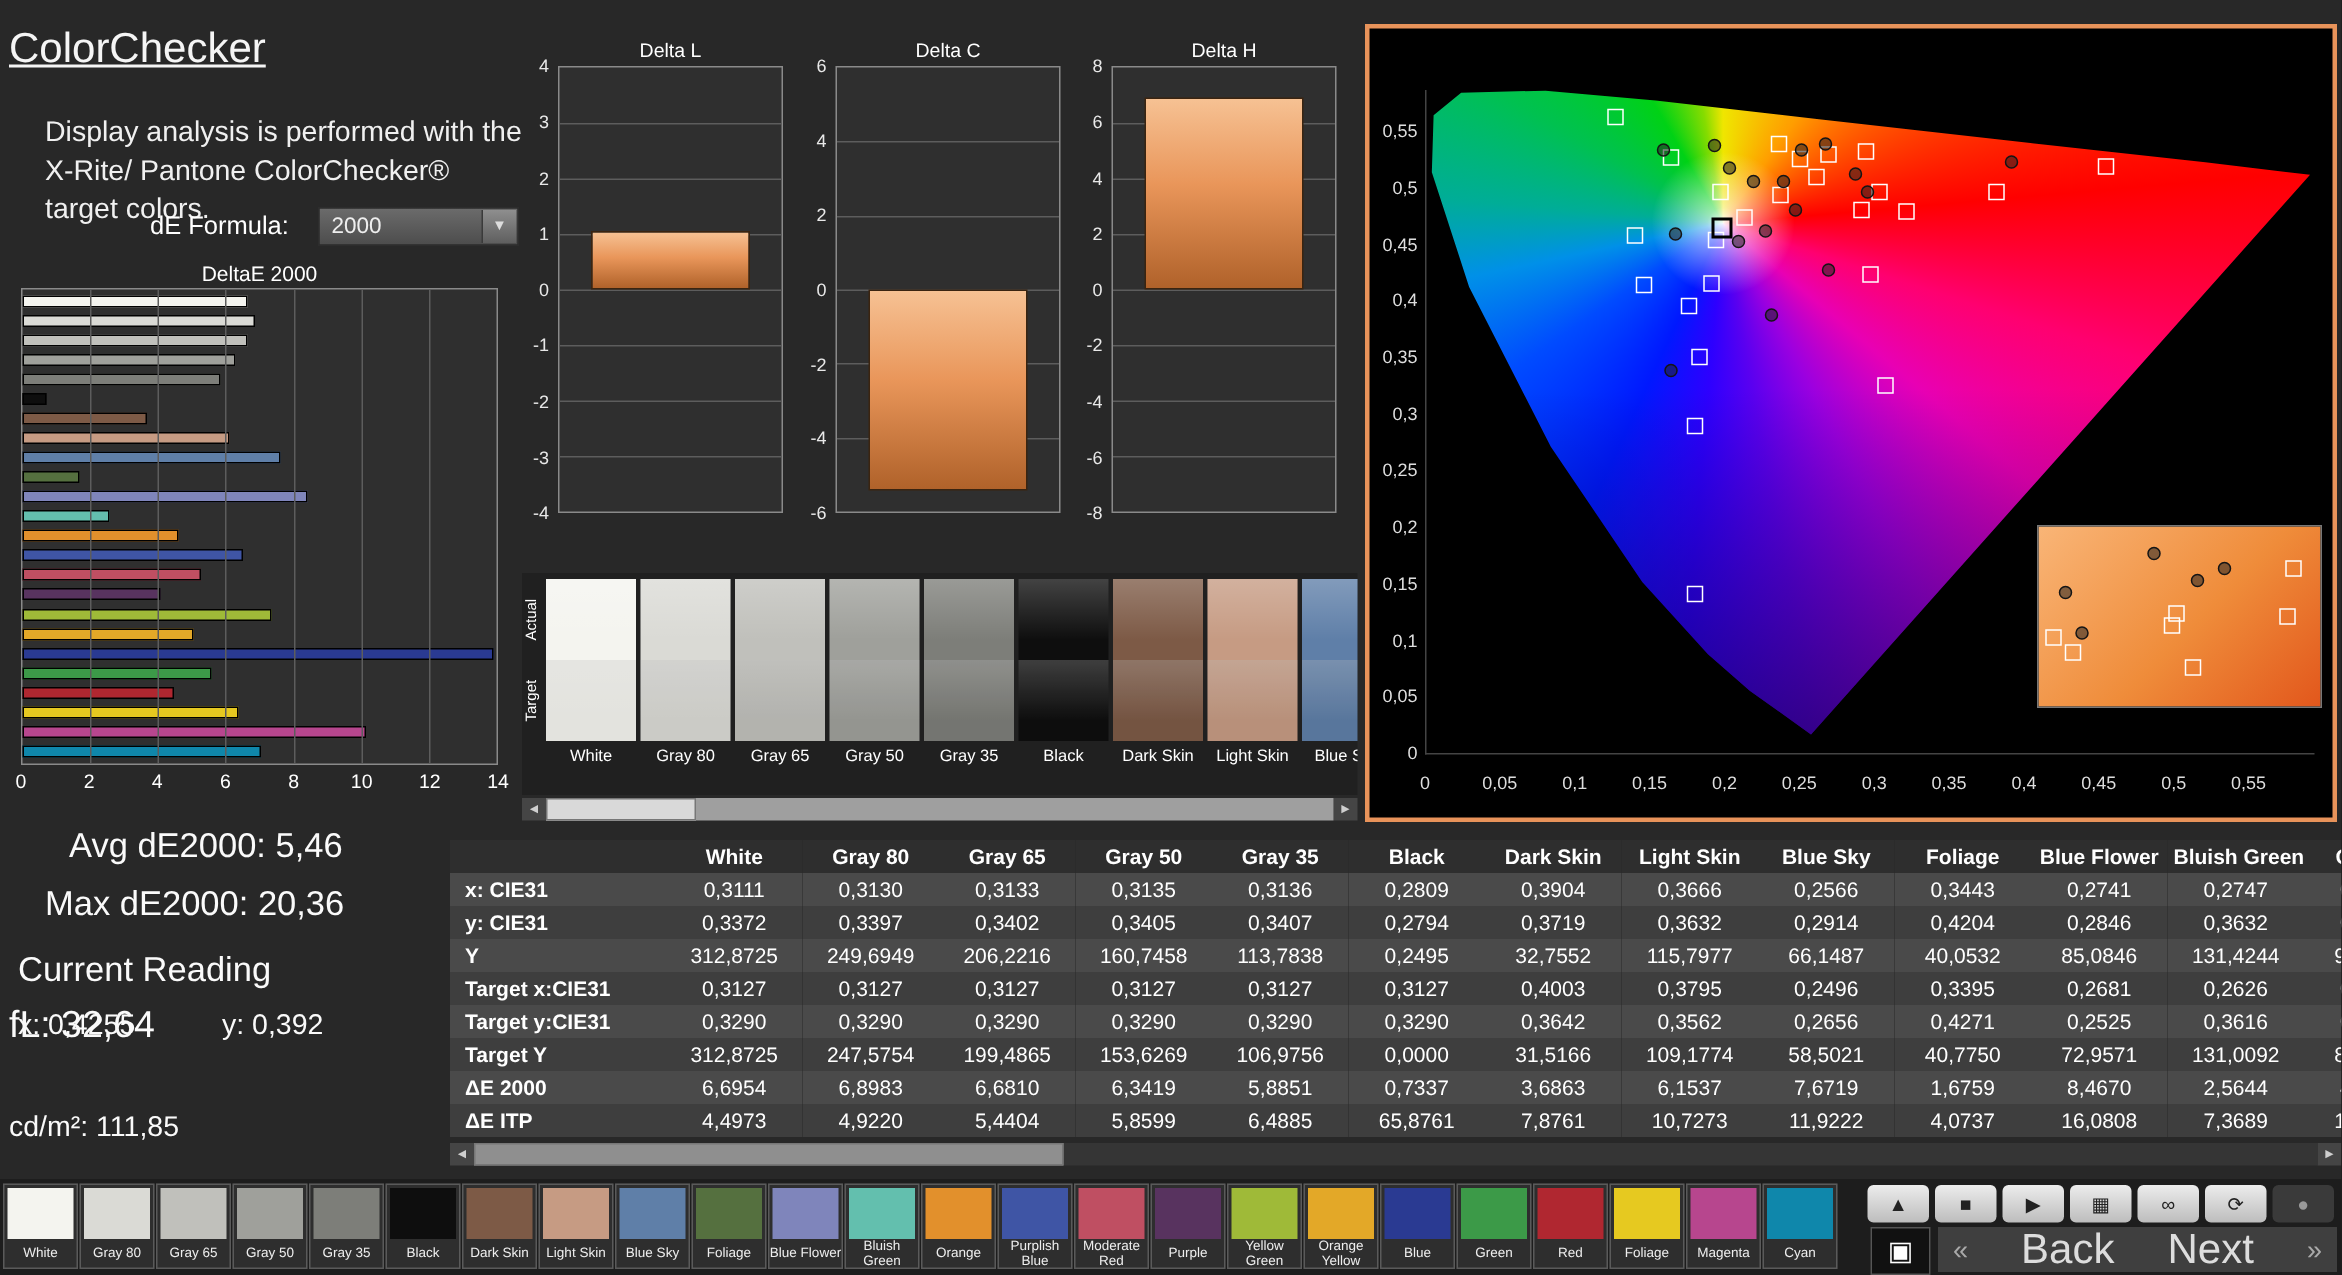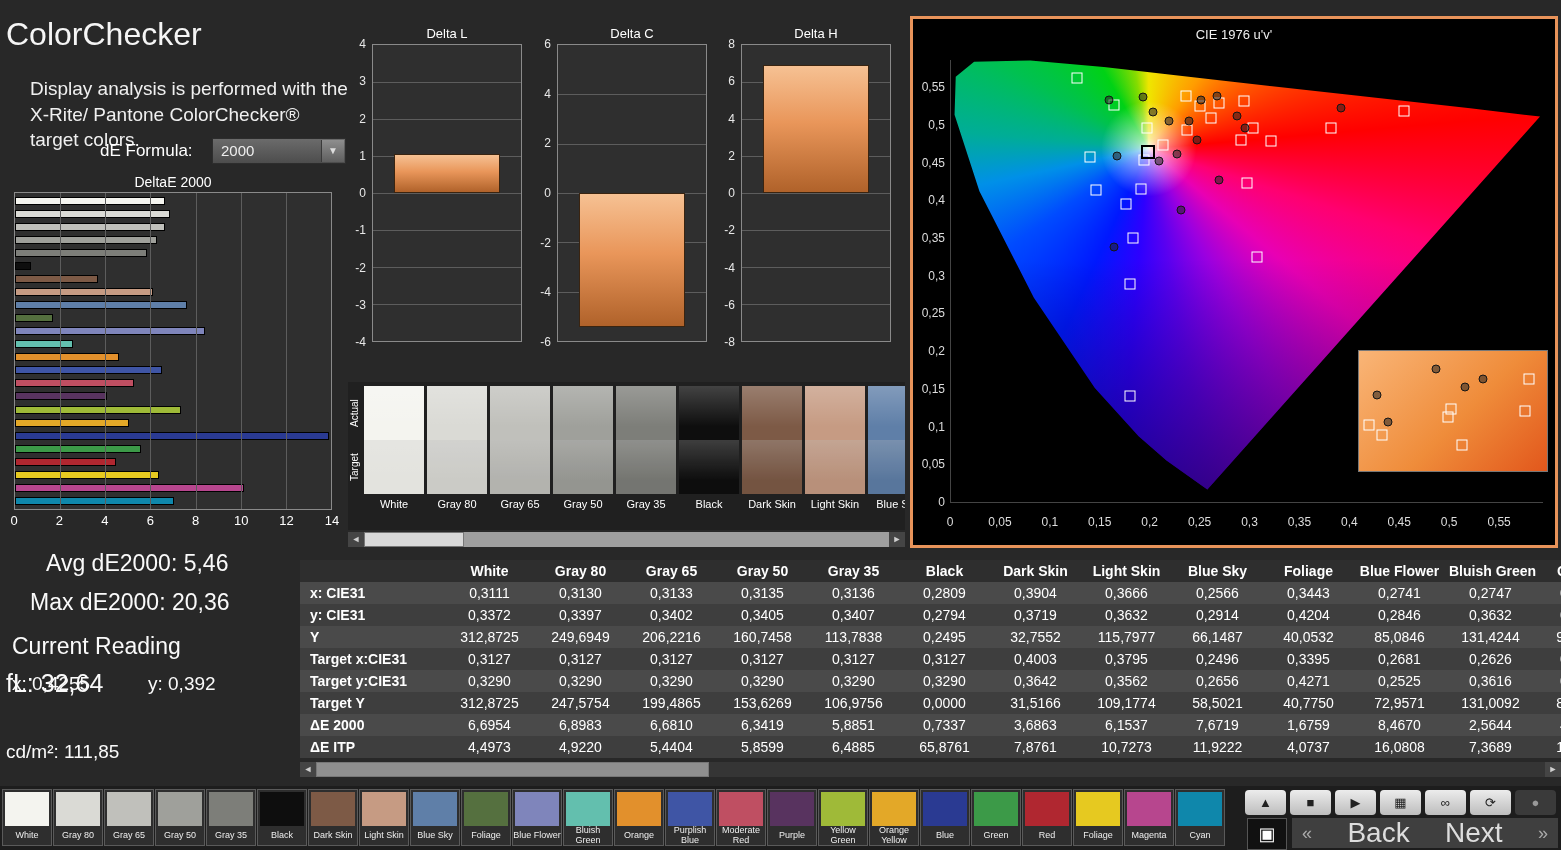--- a/index.html
+++ b/index.html
@@ -1,20 +1,20 @@
 <!DOCTYPE html>
 <html><head>
 <meta charset="utf-8">
 <style>
   html,body{margin:0;padding:0;background:#1a1a1a;}
   #app{position:relative;width:1561px;height:850px;background:#282828;overflow:hidden;
        font-family:"Liberation Sans",sans-serif;color:#fff;}
 
   
-  .title{position:absolute;left:6px;top:16px;font-size:32px;font-weight:400;color:#f5f5f5;}
+  .title{position:absolute;left:6px;top:16px;font-size:28px;font-weight:400;color:#f5f5f5;text-decoration:underline;}
   .desc{position:absolute;left:30px;top:76px;width:322px;font-size:19px;line-height:1.35;color:#f0f0f0;}
   .formula-label{position:absolute;left:100px;top:141px;font-size:17px;}
   .dropdown{position:absolute;left:212px;top:138px;width:134px;height:26px;box-sizing:border-box;
             background:linear-gradient(#6b6b6b,#4d4d4d);border:1px solid #2d2d2d;font-size:15px;
             line-height:24px;padding-left:8px;color:#eee;cursor:default;}
   .dropdown .arrow-btn{position:absolute;right:1px;top:1px;bottom:1px;width:22px;text-align:center;
             background:linear-gradient(#8e8e8e,#5f5f5f);border-left:1px solid #3a3a3a;font-size:10px;
             line-height:22px;color:#ddd;}
 
   
@@ -319,21 +319,20 @@
   </div>
   <div class="hscroll strip-scroll">
     <div class="sb-btn">◄</div>
     <div class="sb-track">
       <div class="sb-thumb" style="left:0;width:19%"></div>
     </div>
     <div class="sb-btn">►</div>
   </div>
 
   <div class="cie">
-    <div class="cie-title">CIE 1976 u'v'</div>
     <div class="cie-ylabels">
         <div class="cie-ylab" style="top: 61.1536px;">0,55</div>
         <div class="cie-ylab" style="top: 98.8669px;">0,5</div>
         <div class="cie-ylab" style="top: 136.58px;">0,45</div>
         <div class="cie-ylab" style="top: 174.294px;">0,4</div>
         <div class="cie-ylab" style="top: 212.007px;">0,35</div>
         <div class="cie-ylab" style="top: 249.72px;">0,3</div>
         <div class="cie-ylab" style="top: 287.433px;">0,25</div>
         <div class="cie-ylab" style="top: 325.147px;">0,2</div>
         <div class="cie-ylab" style="top: 362.86px;">0,15</div>

